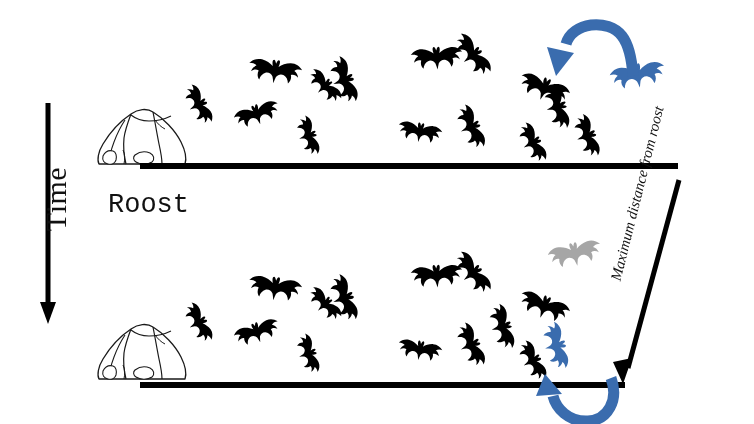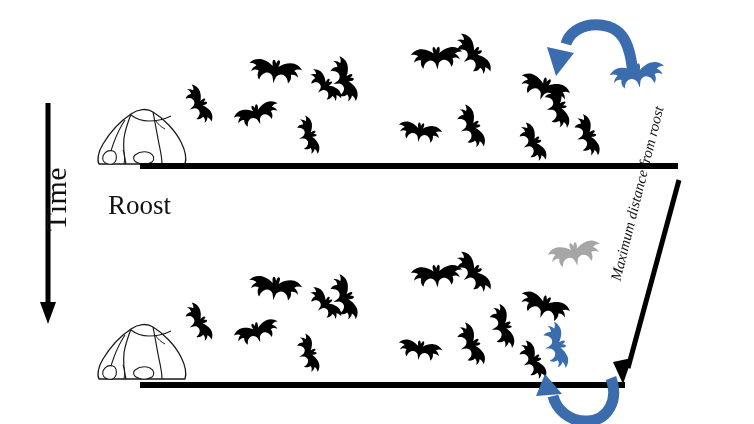--- a/index.html
+++ b/index.html
@@ -32,21 +32,21 @@
     transform: rotate(-90deg);
     transform-origin: center center;
     letter-spacing: 0.5px;
     white-space: nowrap;
     pointer-events: none;
   }
   .label-roost {
     position: absolute;
     left: 108px;
     top: 190px;
-    font-family: Liberation Serif, serif;
+    font-family: Liberation Mono, monospace;
     font-size: 27px;
     color: #111111;
     white-space: nowrap;
   }
   .label-maxdist {
     position: absolute;
     left: 616px;
     top: 272px;
     width: 230px;
     font-family: "Liberation Serif", serif;

